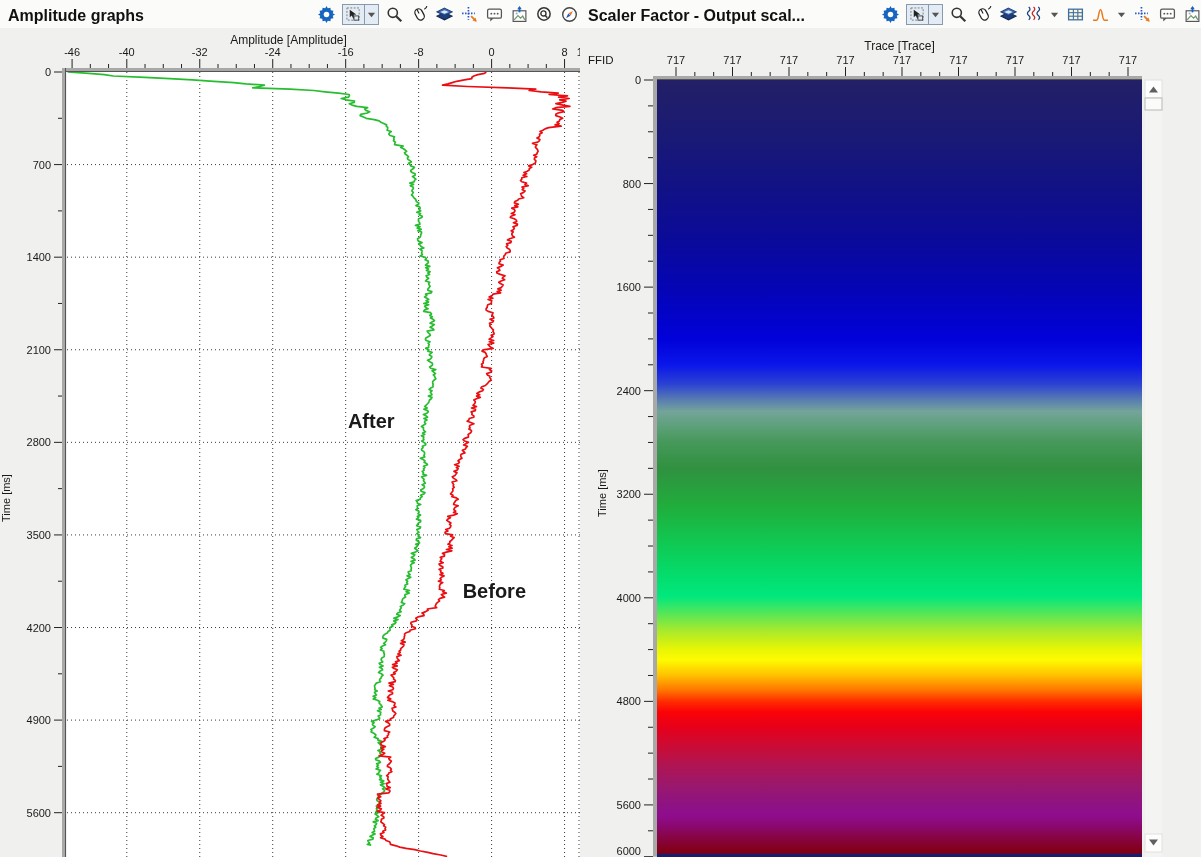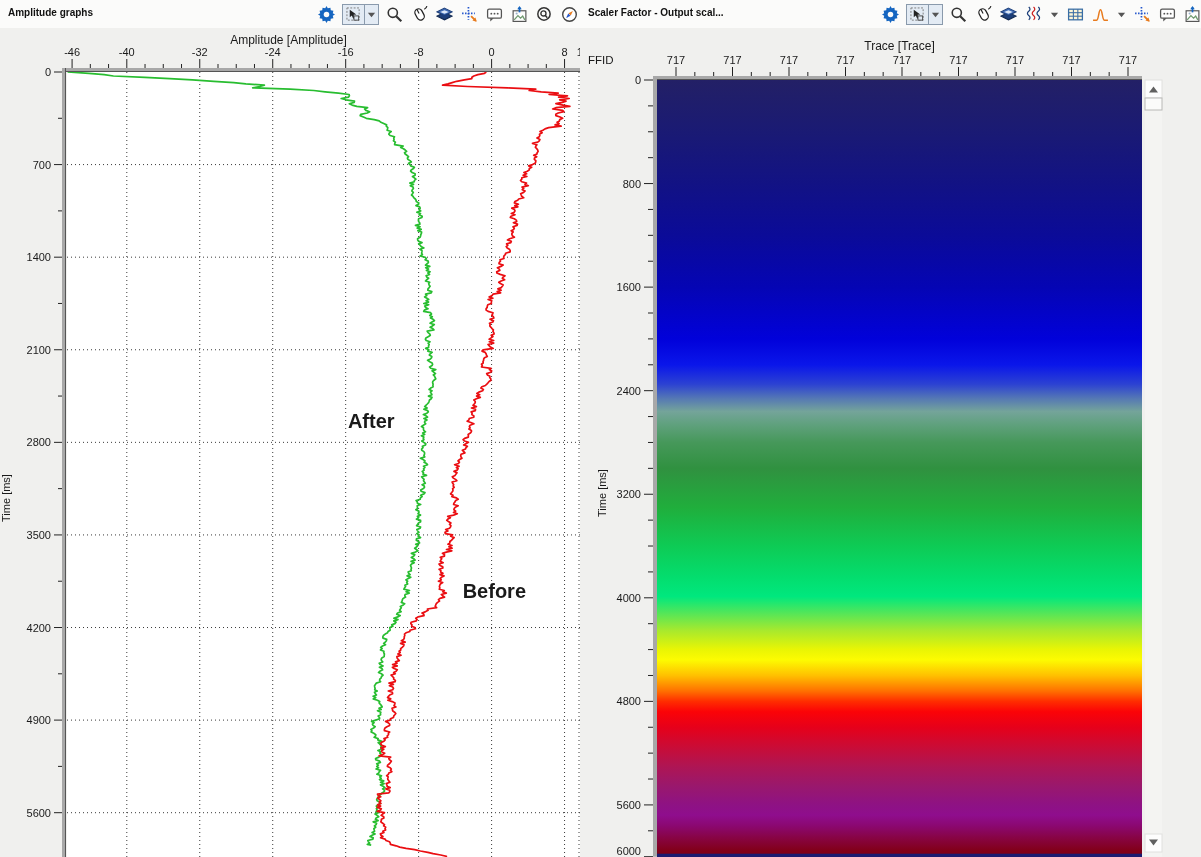--- a/index.html
+++ b/index.html
@@ -1,21 +1,21 @@
 <!DOCTYPE html>
 <html><head>
 <meta charset="utf-8">
 <style>
   html,body{margin:0;padding:0;background:#dcdcda;font-family:"Liberation Sans",sans-serif;}
   #stage{position:relative;width:1201px;height:857px;background:#c8c8c6;overflow:hidden;}
   .panel{position:absolute;top:0;height:857px;background:#f0f0ee;}
   #left-panel{left:0;width:600px;}
   #right-panel{left:580px;width:693px;}
   .panel-header{position:absolute;top:0;left:0;right:0;height:28px;background:#fbfbfa;}
-  .panel-title{position:absolute;left:8px;top:7px;font-size:10px;font-weight:bold;color:#111;white-space:nowrap;}
+  .panel-title{position:absolute;left:8px;top:7px;font-size:16px;font-weight:bold;color:#111;white-space:nowrap;}
   .toolbar{position:absolute;right:4px;top:2px;height:24px;display:flex;align-items:center;gap:6px;}
   .tb-item{width:19px;height:19px;display:flex;align-items:center;justify-content:center;}
   .tb-item svg{display:block;}
   .tb-combo{display:flex;align-items:stretch;height:21px;}
   .tb-combo .seg{display:flex;align-items:center;justify-content:center;background:#e3ebf4;border:1px solid #8a9aac;}
   .tb-combo .seg.main{width:21px;}
   .tb-combo .seg.dd{width:13px;border-left:none;}
   .tb-caret{width:11px;height:19px;display:flex;align-items:center;justify-content:center;}
   svg.chart{position:absolute;left:0;top:28px;}
   text{fill:#1a1a1a;}

